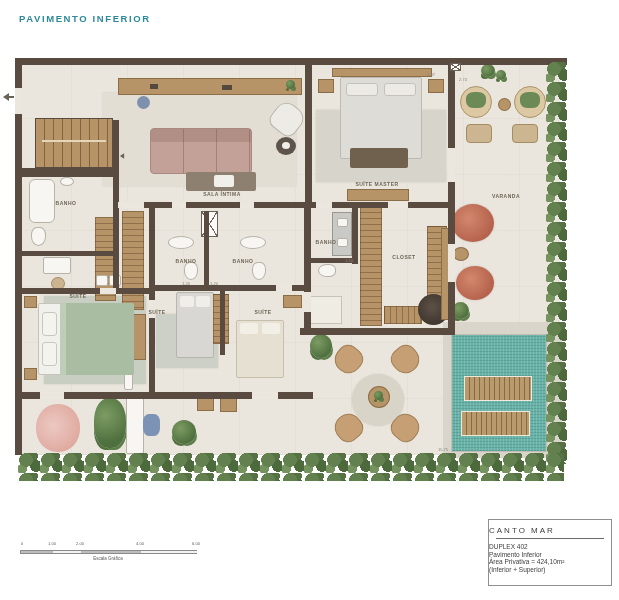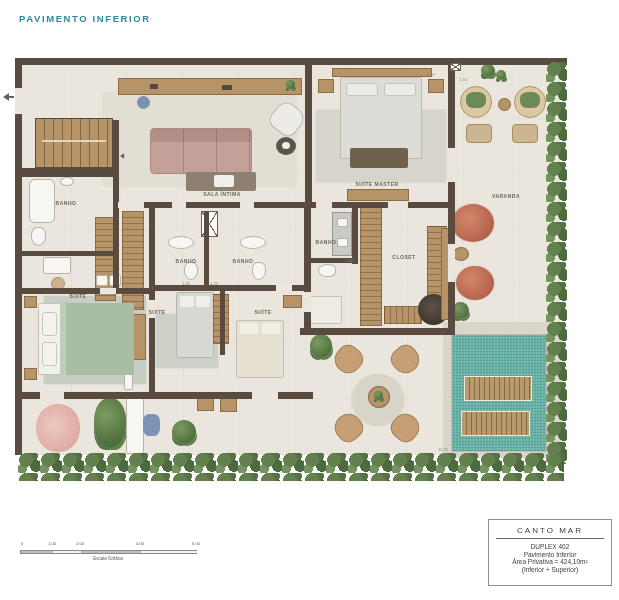--- a/index.html
+++ b/index.html
@@ -56,21 +56,21 @@
     transform:translate(-50%,-50%);white-space:nowrap}
   .dim{position:absolute;font-size:4px;color:#8b8278;transform:translate(-50%,-50%);white-space:nowrap}
   
   .sb-wrap{position:absolute;left:20px;top:541px;width:180px;height:22px}
   .sb-bar{position:absolute;left:0;top:9px;width:177px;height:4px;border:.5px solid #8a8a8a;box-sizing:border-box}
   .sb-seg{position:absolute;top:0;height:100%}
   .sb-tick{position:absolute;top:0;font-size:4px;color:#5c5c5c;transform:translateX(-50%)}
   .sb-cap{position:absolute;left:88px;top:15px;font-size:4.5px;color:#5c5c5c;transform:translateX(-50%)}
   
   .ibox{position:absolute;left:488px;top:519px;width:124px;height:67px;border:1px solid #8f8f8f;
-    box-sizing:border-box;text-align:center;color:#3c3c3c}
+    box-sizing:border-box;text-align:left;color:#3c3c3c}
   .ibox .proj{font-size:8px;letter-spacing:2px;margin-top:6px}
   .ibox .rule{height:1px;background:#6a6a6a;margin:3px 7px 4px 7px}
   .ibox .ln{font-size:6.5px;line-height:7.5px}
   .arrowL{position:absolute;width:0;height:0;border-top:4px solid transparent;border-bottom:4px solid transparent;
     border-right:6px solid #6a6258}
 </style>
 </head>
 <body>
 
 <div class="abs" style="left:0;top:0;width:619px;height:600px">

